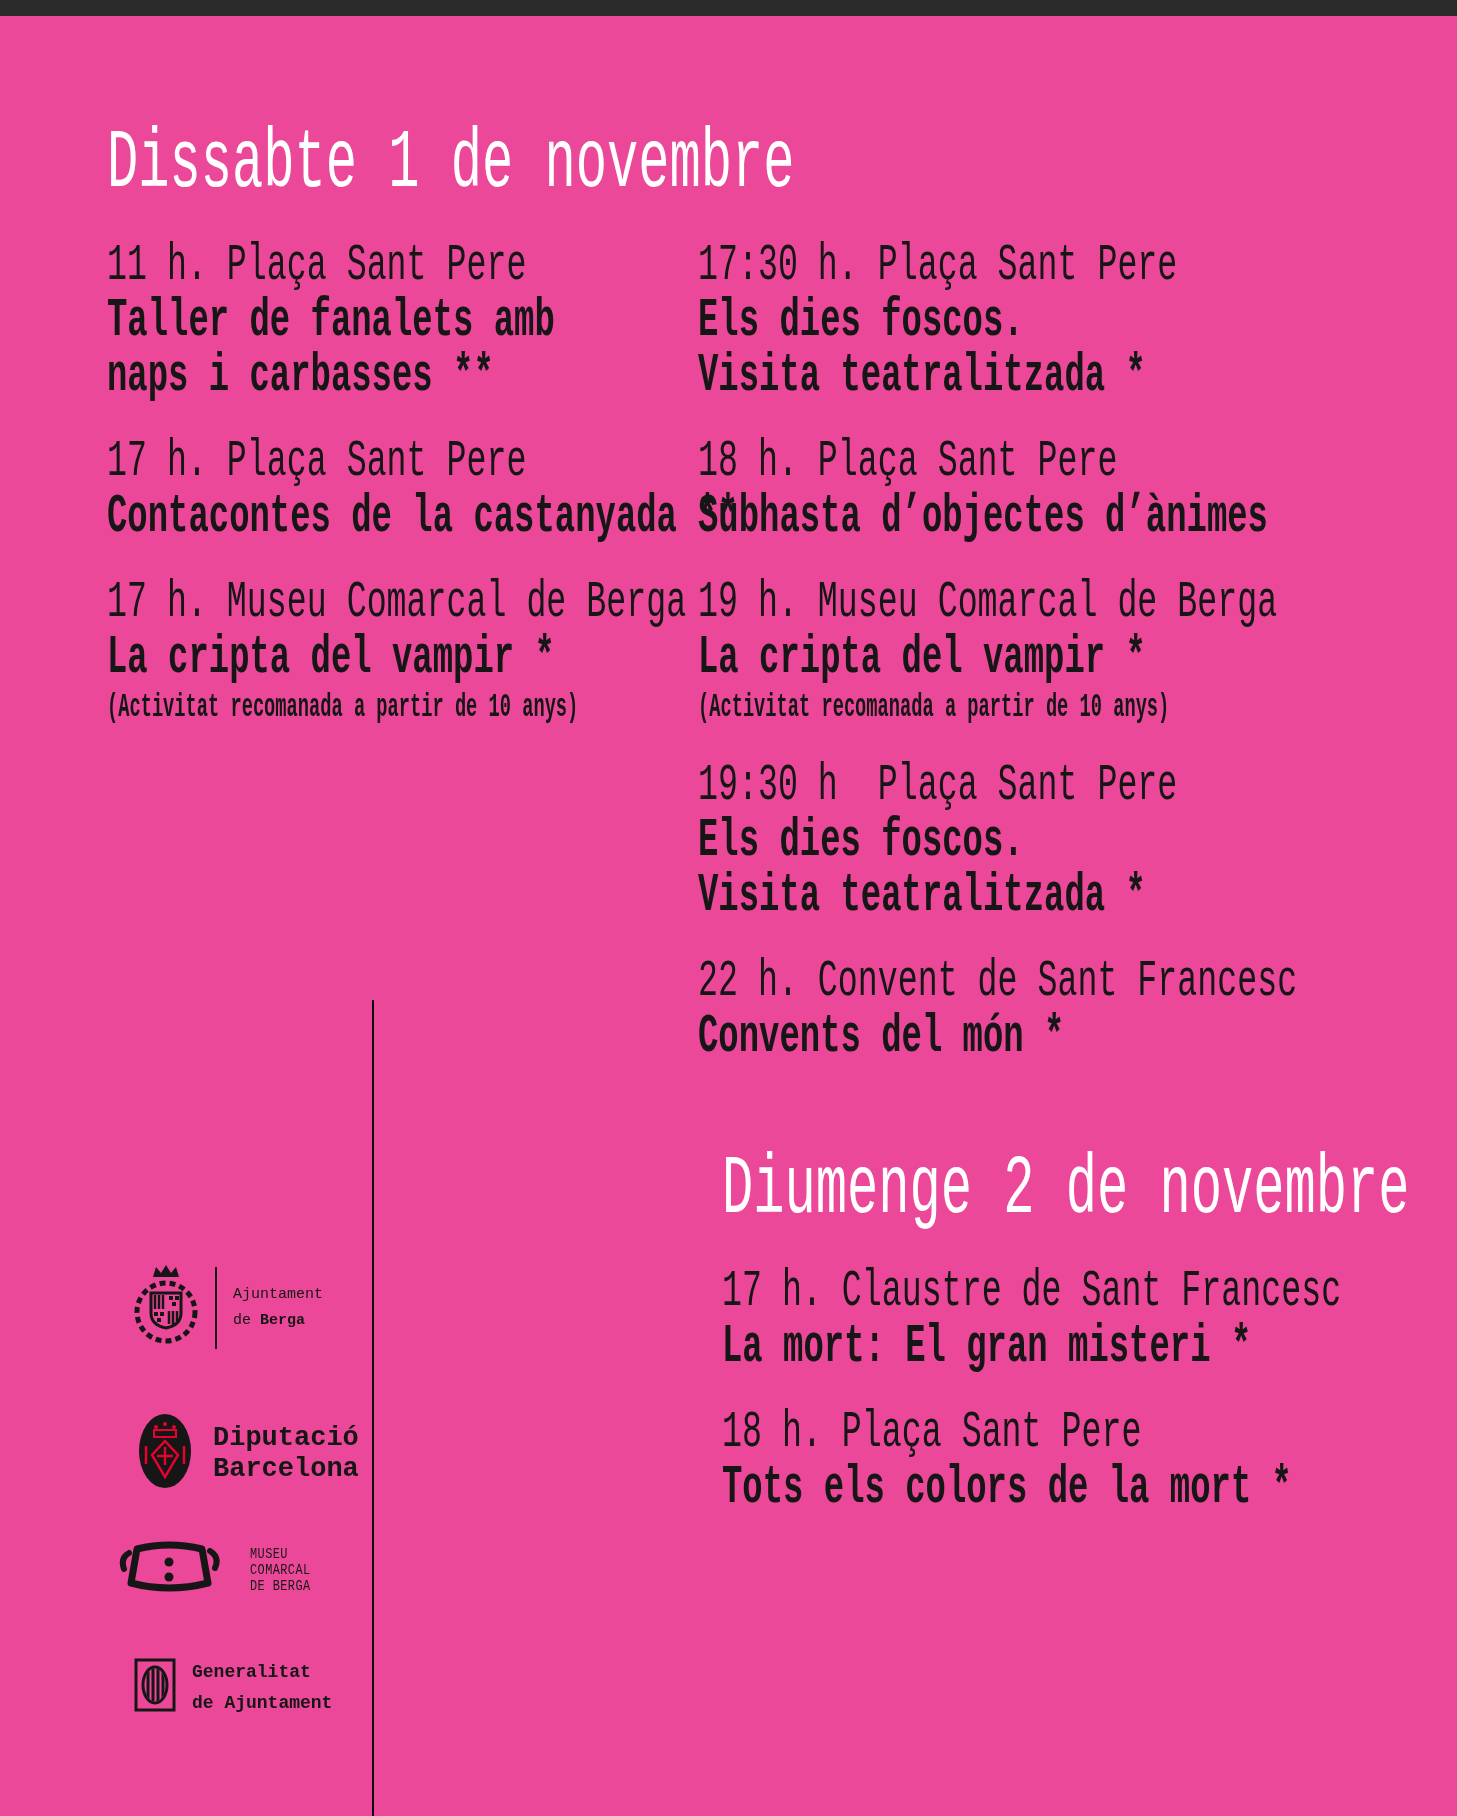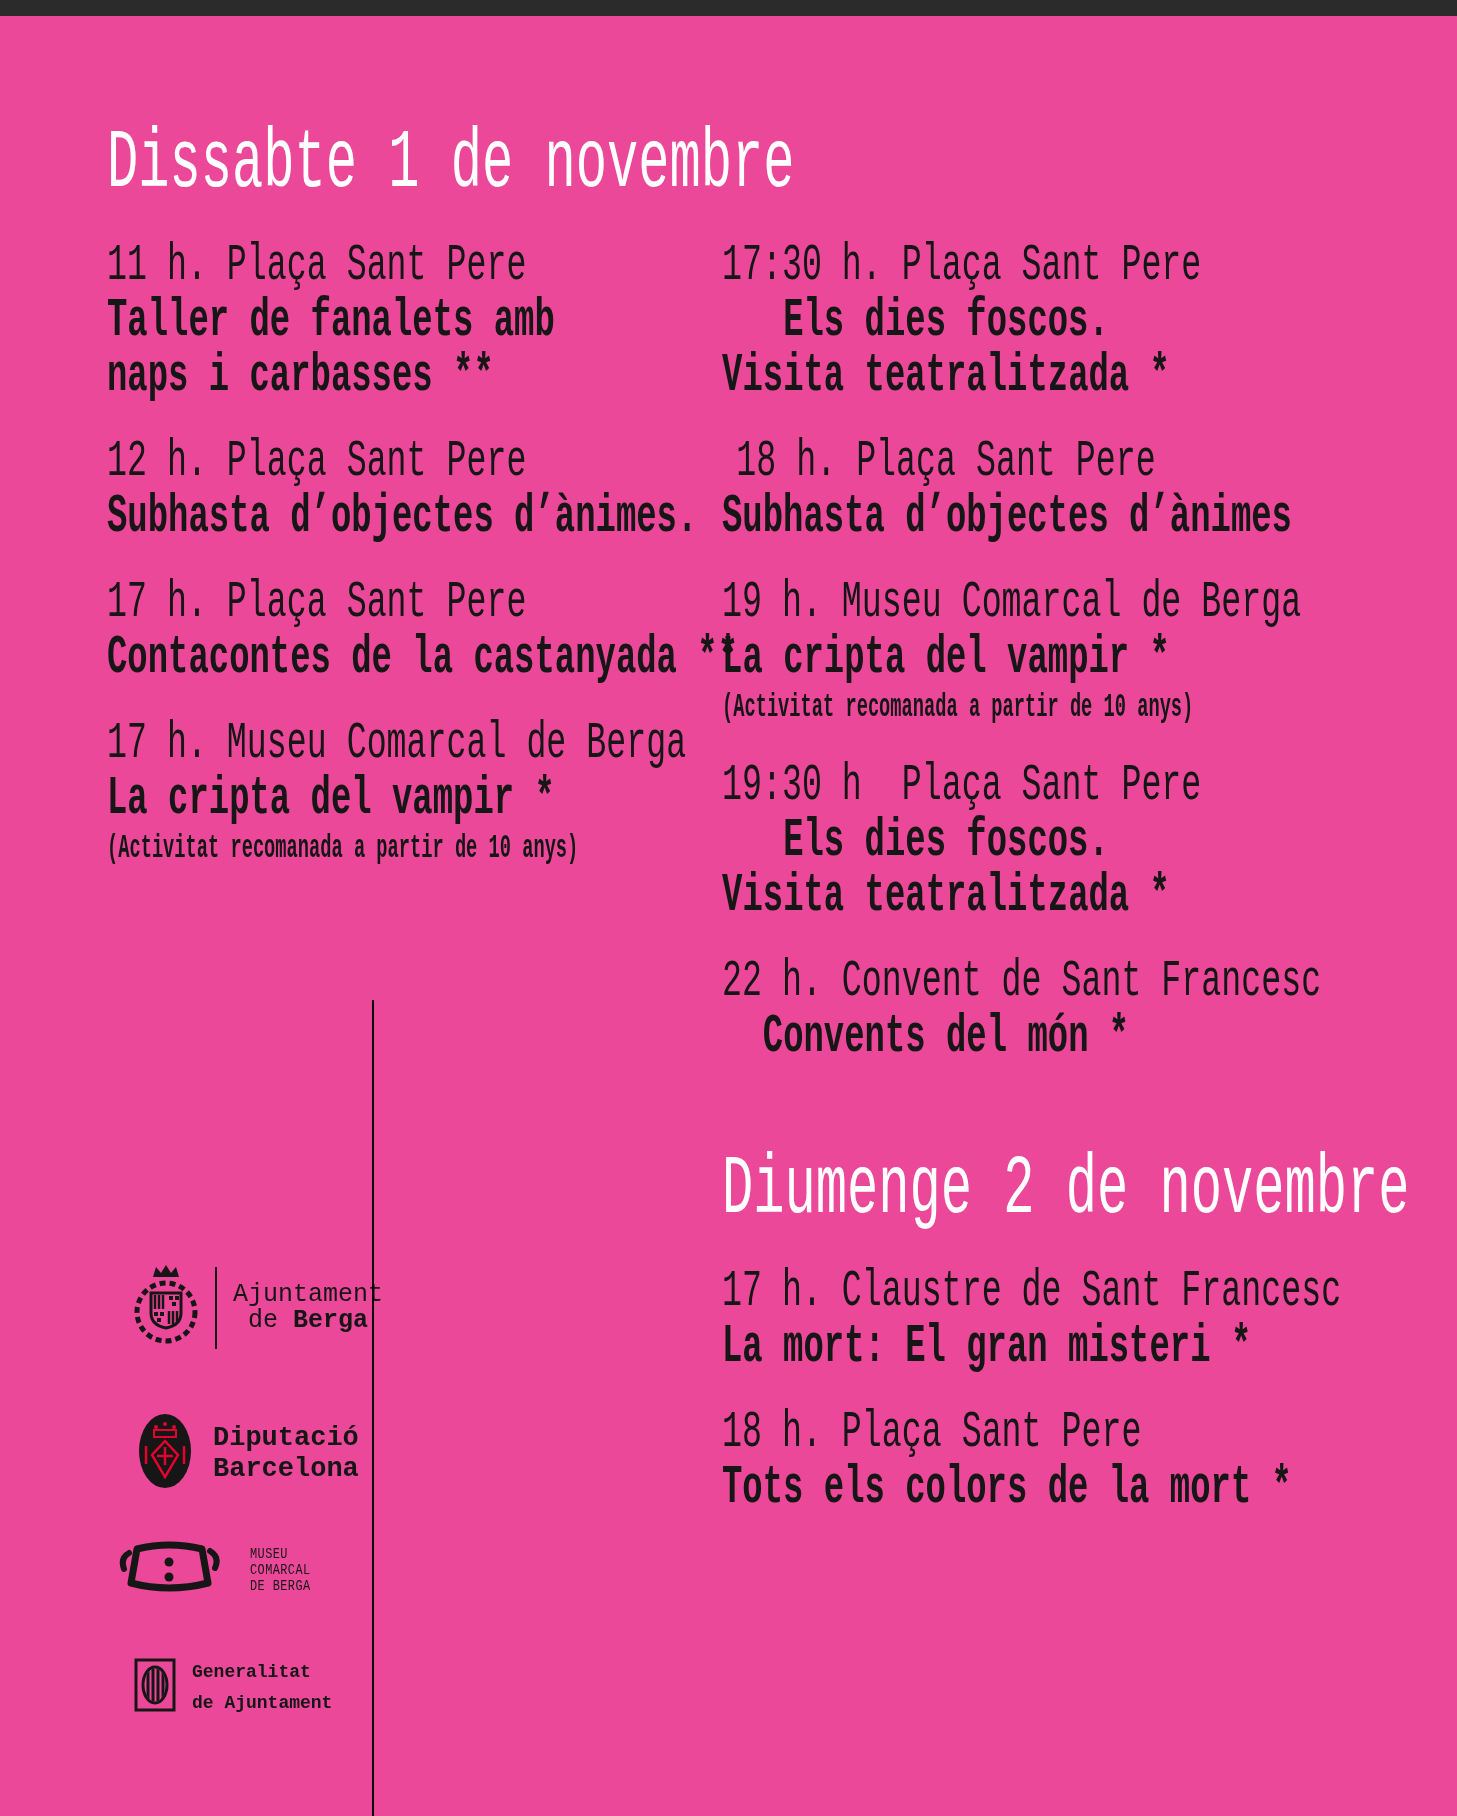--- a/index.html
+++ b/index.html
@@ -7,42 +7,42 @@
     position:relative;width:1457px;height:1816px;margin:16px auto;
     background:#ec4899;overflow:hidden;
     font-family:Liberation Mono, monospace;color:#161616;
   }
   .day-title{
     margin:0;font-size:84px;line-height:84px;font-weight:400;color:#ffffff;
     white-space:nowrap;transform:scaleX(.62);transform-origin:left center;
     margin-bottom:32px;
   }
   .col-left{position:absolute;left:107px;top:106px;width:640px;}
-  .col-right{position:absolute;left:722px;top:222px;width:700px;text-align:center;}
+  .col-right{position:absolute;left:698px;top:222px;width:700px;}
   .sunday-section{position:absolute;left:722px;top:1132px;width:700px;}
   .event{margin-bottom:30px;}
   .loc{
     font-size:52px;line-height:56px;font-weight:400;white-space:nowrap;
     transform:scaleX(.64);transform-origin:left center;
   }
   .bold-line{
     font-size:53px;line-height:55px;font-weight:700;white-space:nowrap;
     transform:scaleX(.64);transform-origin:left center;
   }
   .note{
     font-size:34px;line-height:42px;font-weight:700;white-space:nowrap;
     transform:scaleX(.55);transform-origin:left center;
   }
   .logos{position:absolute;left:107px;top:1247px;width:420px;}
   .logo-row{display:flex;align-items:center;}
   .row-ajuntament{margin-bottom:62px;}
   .row-museu{margin-bottom:54px;}
   .row-diputacio{margin-bottom:44px;}
   .a-divider{width:2px;height:82px;background:#161616;margin:0 16px 0 16px;}
-  .a-text{font-size:25px;line-height:26px;font-weight:400;text-align:center;}
+  .a-text{font-size:15px;line-height:26px;font-weight:400;}
   .m-text{
     font-size:14px;line-height:16px;font-weight:400;letter-spacing:.5px;
     margin-left:28px;transform:scaleX(.85);transform-origin:left center;white-space:nowrap;
   }
   .d-text{font-size:27px;line-height:31px;font-weight:700;margin-left:22px;}
   .g-text{font-size:18px;line-height:31px;font-weight:700;margin-left:14px;}
   .icon-pad{flex:0 0 auto;}
   .row-ajuntament .icon-pad{margin-left:26px;}
   .row-museu .icon-pad{margin-left:10px;}
   .row-diputacio .icon-pad{margin-left:32px;}
@@ -59,24 +59,20 @@
   <section class="col-left">
     <h1 class="day-title">Dissabte 1 de novembre</h1>
 
 
     <div class="event">
       <div class="loc">11 h. Plaça Sant Pere</div>
       <div class="bold-line">Taller de fanalets amb</div>
       <div class="bold-line">naps i carbasses **</div>
     </div>
 
-    <div class="event">
-      <div class="loc">12 h. Plaça Sant Pere</div>
-      <div class="bold-line">Subhasta d’objectes d’ànimes.</div>
-    </div>
 
     <div class="event">
       <div class="loc">17 h. Plaça Sant Pere</div>
       <div class="bold-line">Contacontes de la castanyada **</div>
     </div>
 
     <div class="event">
       <div class="loc">17 h. Museu Comarcal de Berga</div>
       <div class="bold-line">La cripta del vampir *</div>
       <div class="note">(Activitat recomanada a partir de 10 anys)</div>

